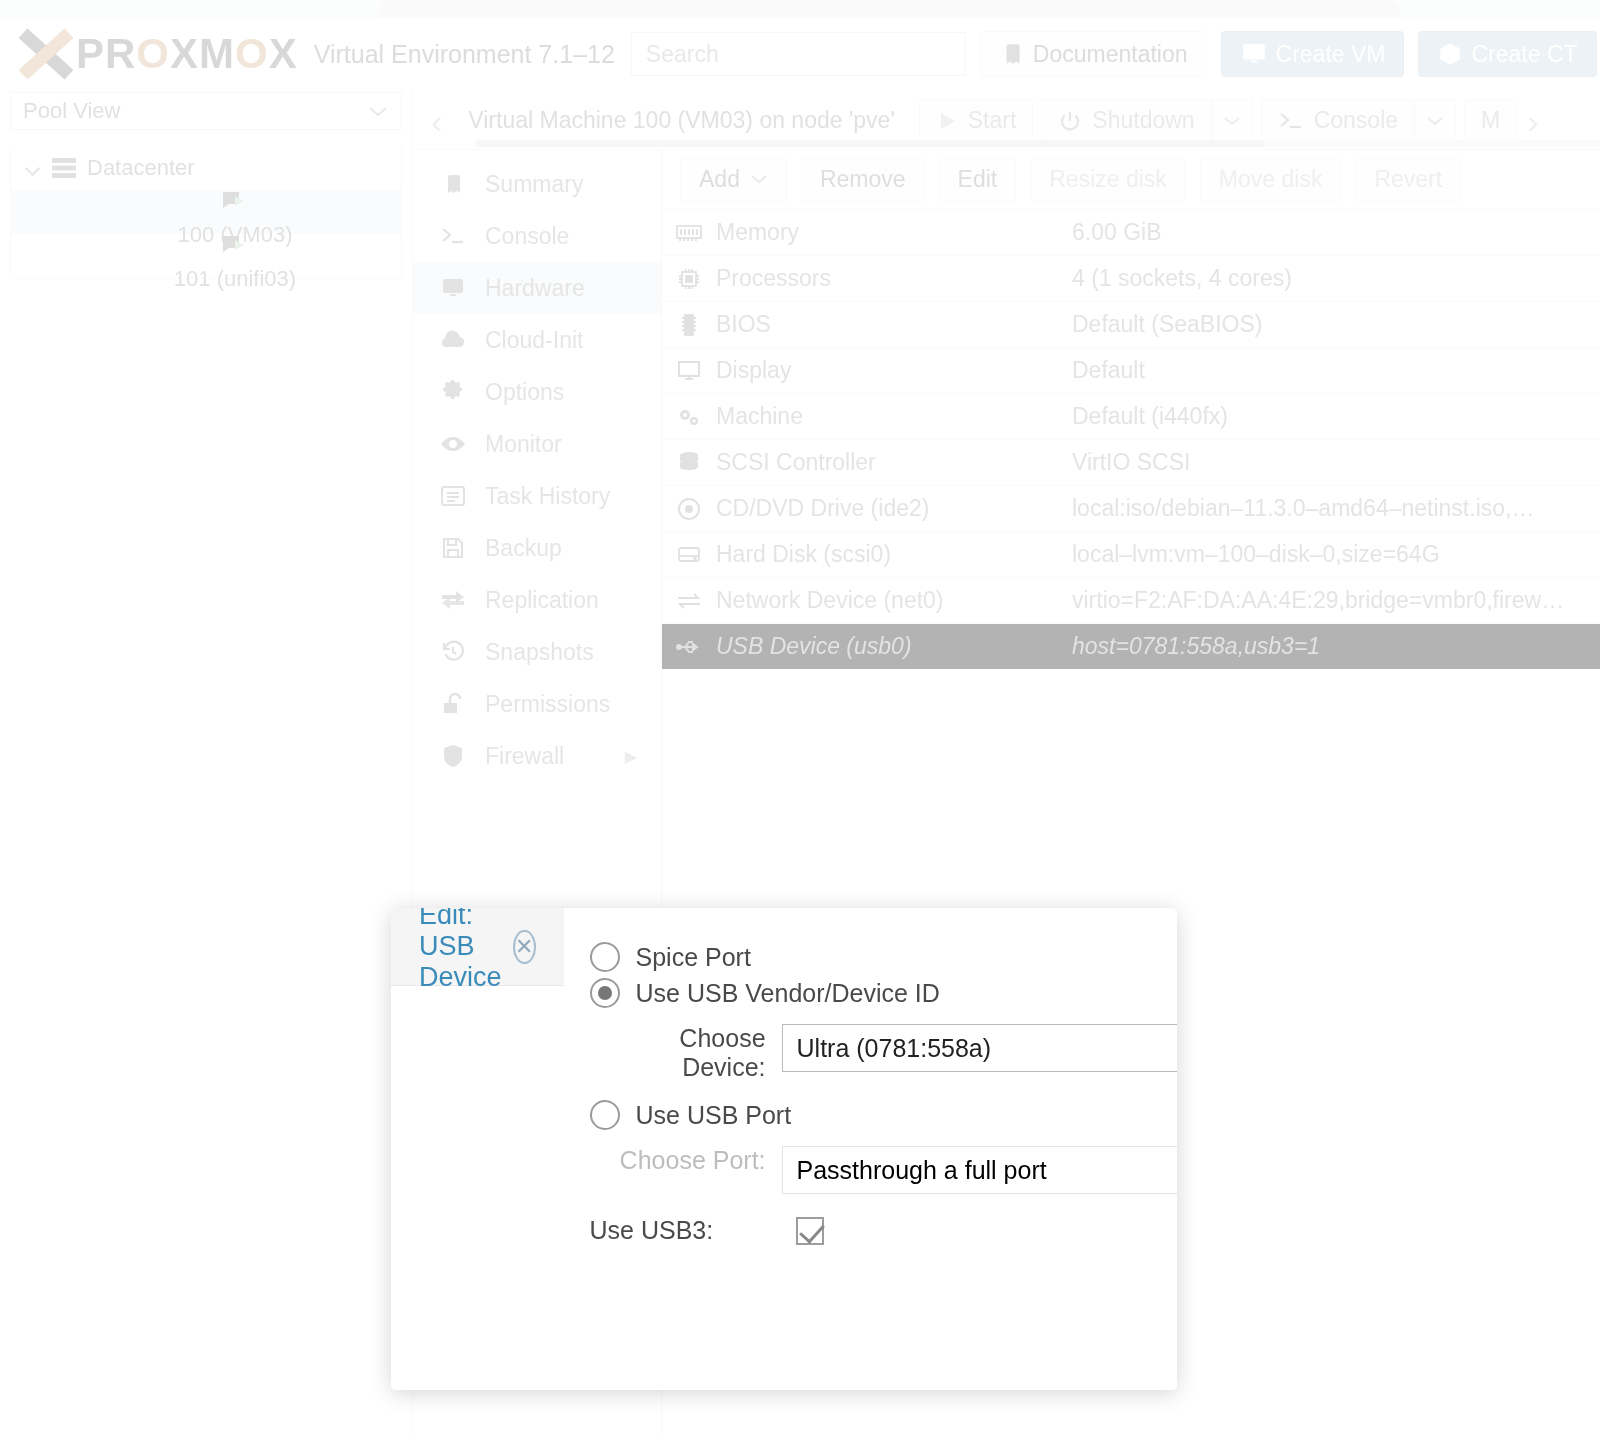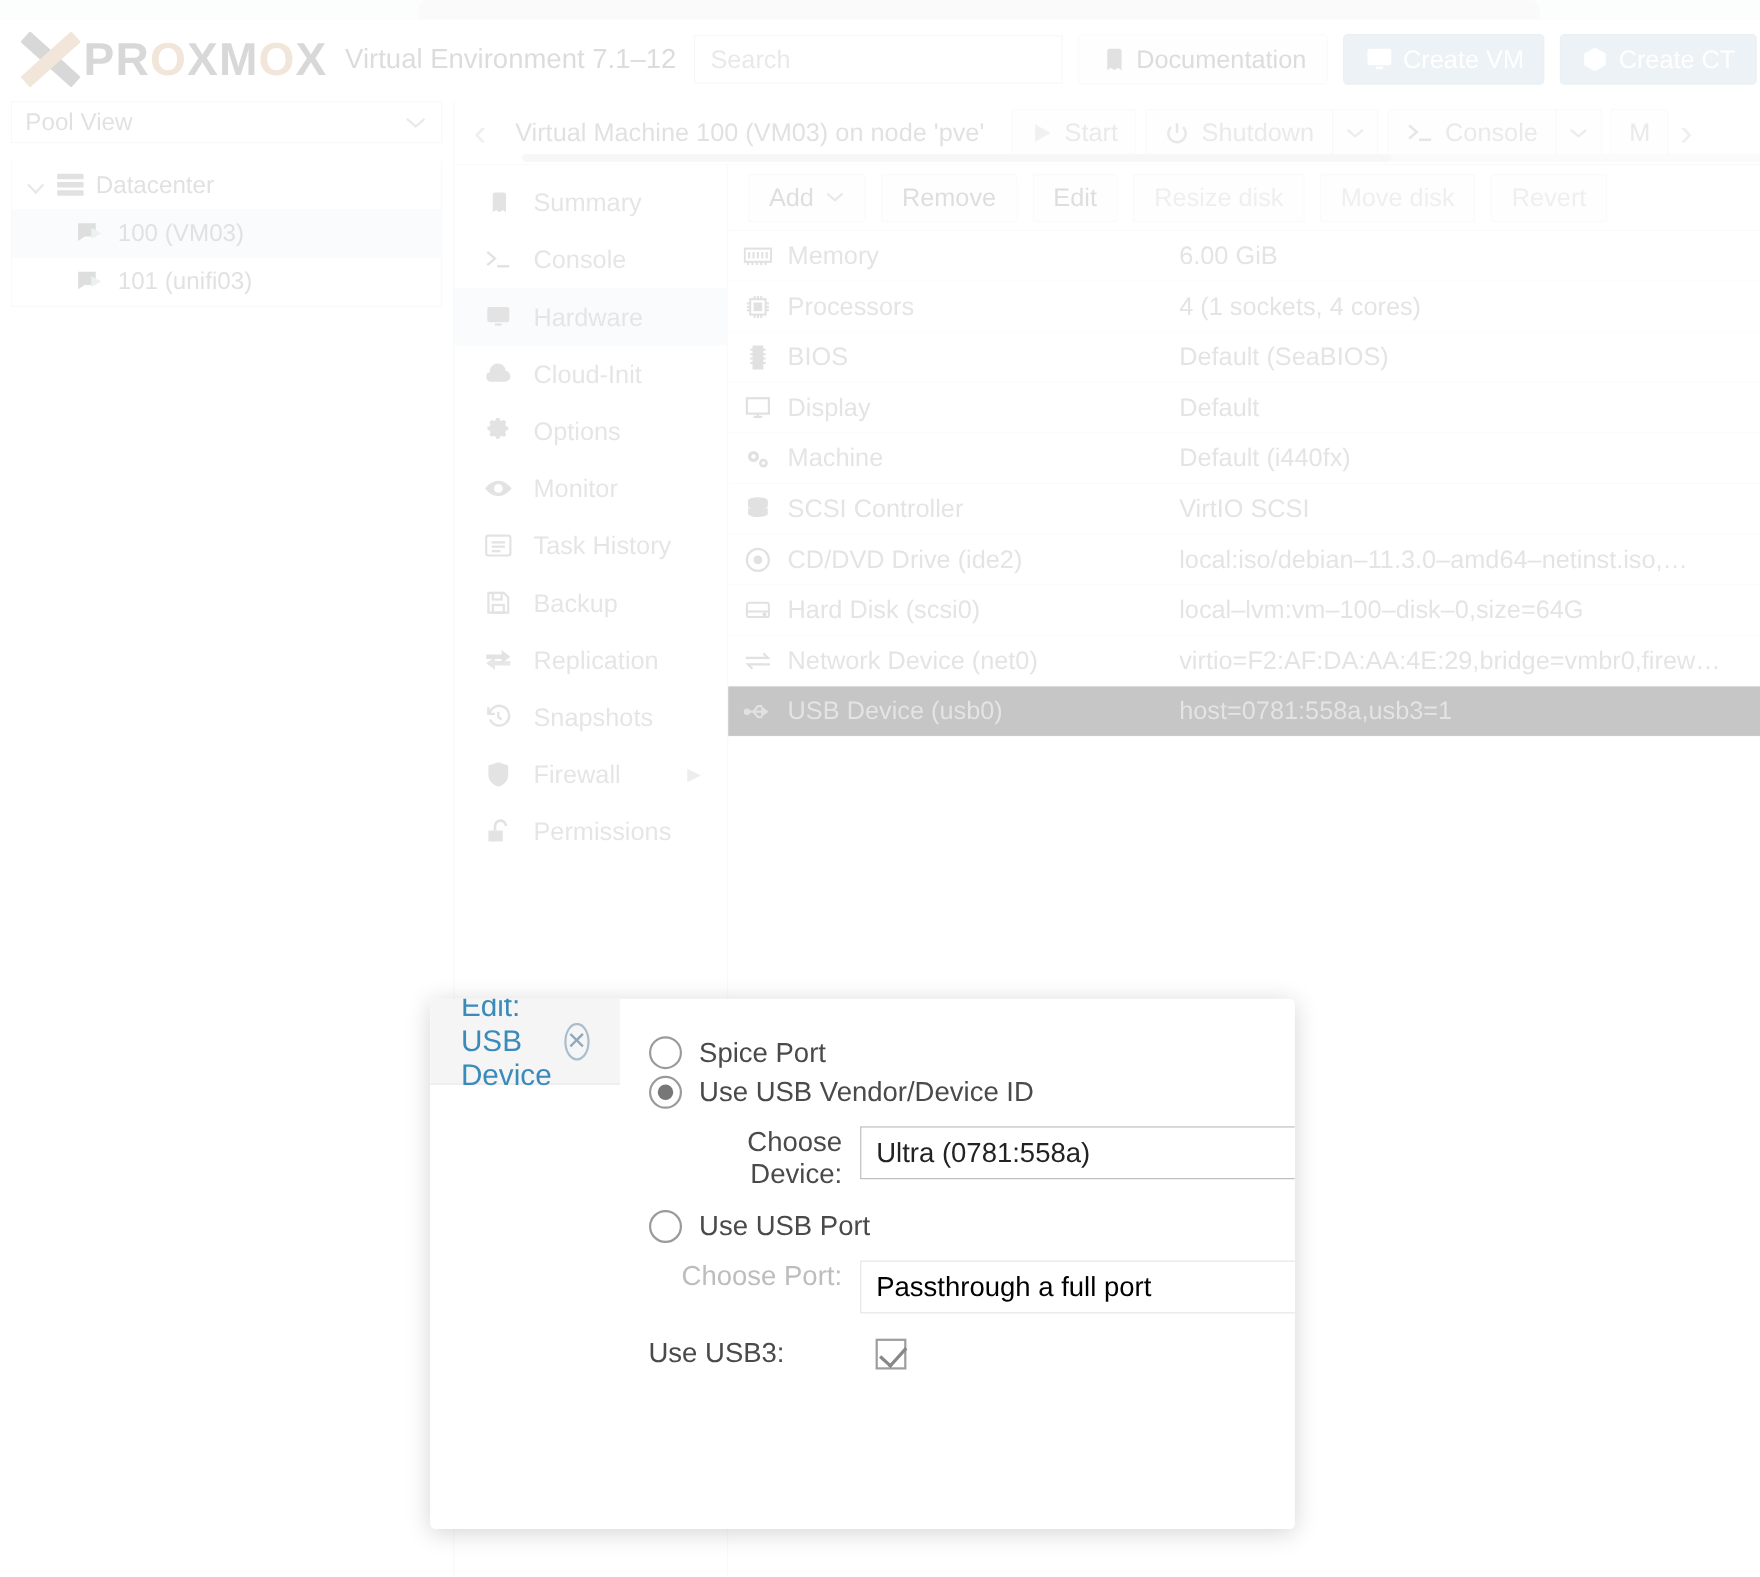--- a/index.html
+++ b/index.html
@@ -71,21 +71,21 @@
     background:#fff; border:1px solid #e6e6e6;
     display:flex; align-items:center; justify-content:space-between;
     padding: 0 12px; font-size: 22px; color:#9a9a9a;
   }
   .tree {
     position: absolute; left: 10px; top: 146px; width: 392px;
     background:#ffffff; border:1px solid #ededed; border-top:none;
     font-size: 22px; color:#9a9a9a;
   }
   .tree-row { display:flex; align-items:center; height:44px; padding-left:14px; gap:10px; }
-  .tree-row.child { padding-left: 58px; }
+  .tree-row.child { padding-left: 58px; flex-direction: column; }
   .tree-row.sel { background:#e8f1f9; }
   .caret { width:16px; height:16px; position:relative; flex:none; }
   .caret::before {
     content:""; position:absolute; left:2px; top:3px;
     width:9px; height:9px; border-right:2.5px solid #b0b0b0; border-bottom:2.5px solid #b0b0b0;
     transform: rotate(45deg);
   }
 
   
   .content-area {
@@ -136,21 +136,21 @@
   .hw-btn {
     height:44px; display:flex; align-items:center; gap:10px; padding:0 18px;
     font-size:23px; border:1px solid #ededed; border-radius:3px; background:#fbfbfb;
     color:#8f8f8f; white-space:nowrap;
   }
   .hw-btn.dim { color:#c9c9c9; }
   .hw-row {
     height:46px; display:flex; align-items:center;
     border-bottom:1px solid #f2f2f2; font-size:23px; color:#a3a3a3;
   }
-  .hw-row.sel { background:#404040; }
+  .hw-row.sel { background:#000000;font-style:italic; }
   .hw-ico { width:54px; display:flex; justify-content:center; flex:none; color:#9b9b9b; }
   .hw-name { width:356px; }
   .hw-val { flex:1; overflow:hidden; white-space:nowrap; text-overflow:ellipsis; padding-right:16px; }
 
   
   .dialog {
     position:absolute; left:391px; top:908px; width:786px; height:482px;
     background:#ffffff;
     border-radius:5px;
     box-shadow: 0 3px 22px rgba(0,0,0,0.17);
@@ -471,36 +471,36 @@
                 <path d="M4 9a9 9 0 1 1 .5 5"></path>
                 <path d="M3 3v6h6"></path>
                 <path d="M12 7v5l3 2"></path>
               </svg>
           </span>
           <span>Snapshots</span>
         </div>
 
         <div class="vm-nav-item">
           <span class="nav-ico">
-            <svg width="22" height="24" viewBox="0 0 22 24" fill="#a0a0a0">
-                <path d="M11 1l9 3v8c0 6-4 9.5-9 11-5-1.5-9-5-9-11V4z"></path>
-              </svg>
-          </span>
-          <span>Firewall</span>
-          <span class="nav-sub-arrow">▶</span>
-        </div>
-
-        <div class="vm-nav-item">
-          <span class="nav-ico">
             <svg width="24" height="24" viewBox="0 0 24 24" fill="none" stroke="#a0a0a0" stroke-width="2.4">
                 <rect x="3" y="11" width="13" height="10" fill="#a0a0a0" stroke="none"></rect>
                 <path d="M9 11V7a5 5 0 0 1 10 0"></path>
               </svg>
           </span>
           <span>Permissions</span>
+        </div>
+
+        <div class="vm-nav-item">
+          <span class="nav-ico">
+            <svg width="22" height="24" viewBox="0 0 22 24" fill="#a0a0a0">
+                <path d="M11 1l9 3v8c0 6-4 9.5-9 11-5-1.5-9-5-9-11V4z"></path>
+              </svg>
+          </span>
+          <span>Firewall</span>
+          <span class="nav-sub-arrow">▶</span>
         </div>
       </div>
 
       <div class="hw-panel">
         <div class="hw-toolbar">
           <div class="hw-btn">
             <span>Add</span>
             <span>
               <svg width="18" height="11" viewBox="0 0 18 11" fill="none" stroke="#b5b5b5" stroke-width="2">
                   <path d="M2 2l7 6 7-6"></path>

